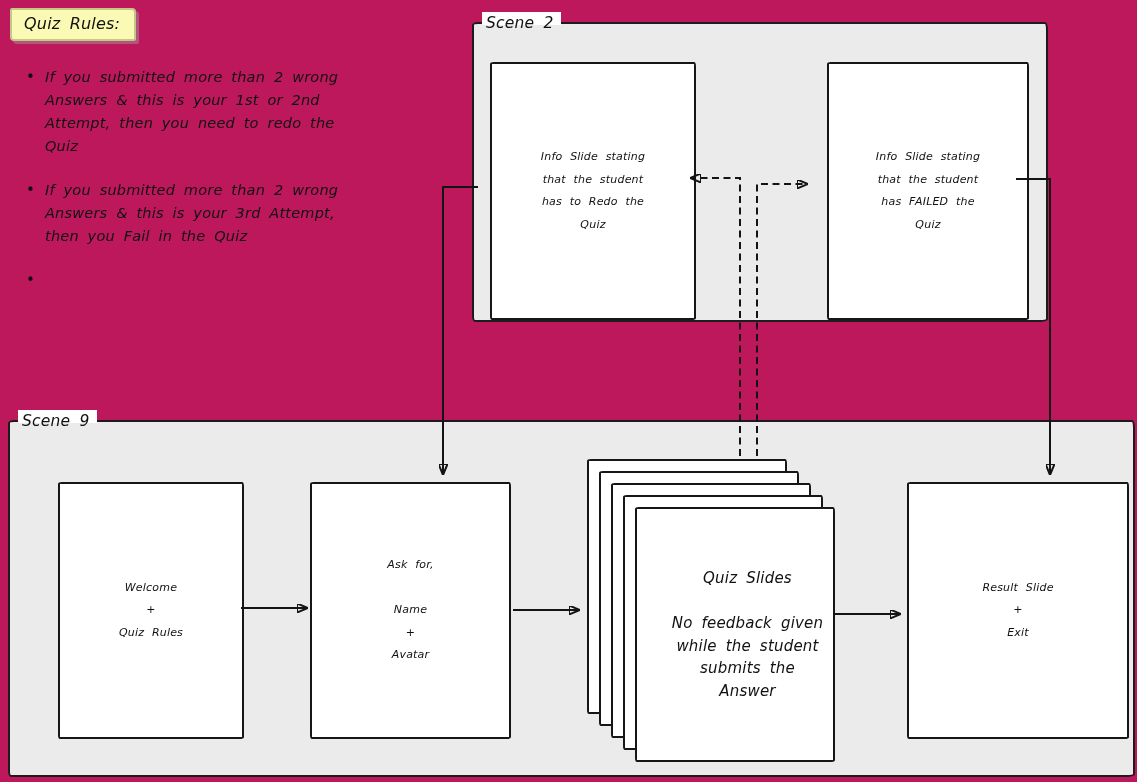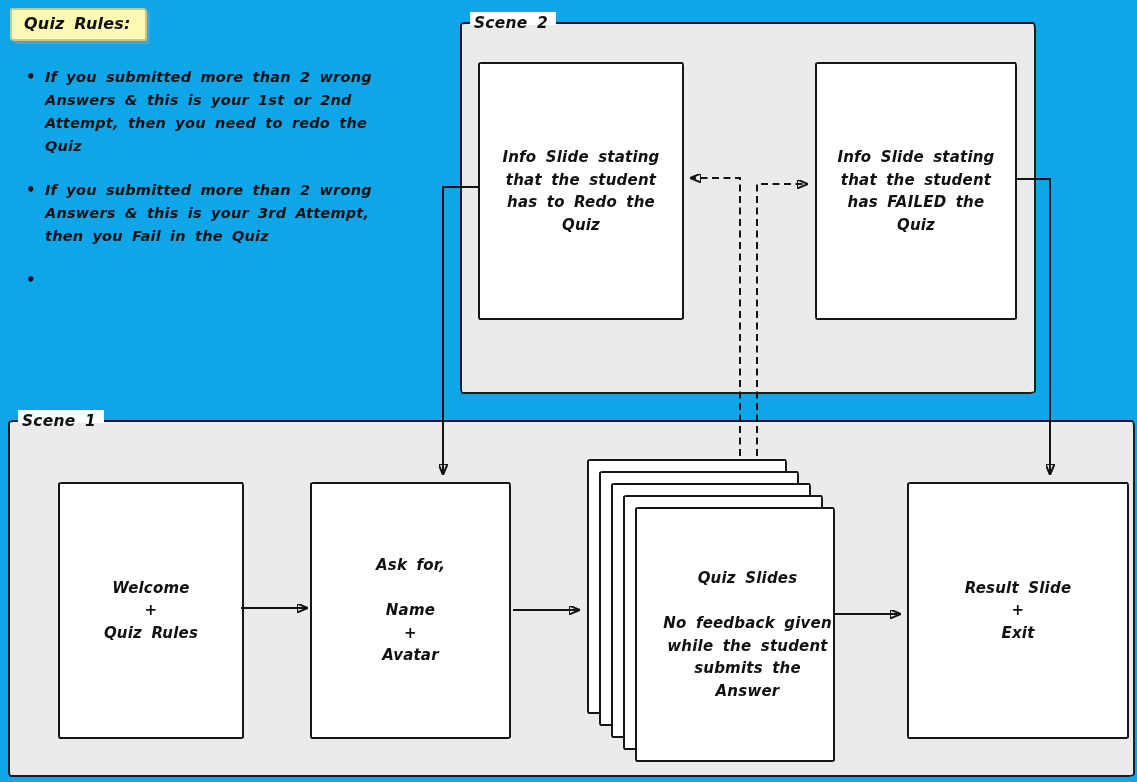--- a/index.html
+++ b/index.html
@@ -3,24 +3,24 @@
 <meta charset="utf-8">
 <style>
   * { margin: 0; padding: 0; box-sizing: border-box; }
   html, body { background: #ffffff; }
   body { font-family: "DejaVu Sans", sans-serif; color: #111; }
 
   #canvas {
     position: relative;
     width: 1137px;
     height: 782px;
-    background: #0ea5e9;
+    background: #be185d;
     overflow: hidden;
     font-style: italic;
-    font-weight: 700;
+    font-weight: 400;
     letter-spacing: 0.2px;
     word-spacing: 4px;
   }
 
   
   .sticky-note {
     position: absolute;
     left: 10px; top: 8px;
     padding: 4px 14px 6px 12px;
     background: #fafab4;
@@ -50,21 +50,21 @@
   }
   .rule-text { white-space: pre-line; }
 
   
   .scene {
     position: absolute;
     background: #ebebeb;
     border: 2px solid #1c1c1c;
     border-radius: 6px 3px 8px 3px / 3px 8px 3px 6px;
   }
-  #scene2 { left: 460px; top: 22px; width: 576px; height: 372px; }
+  #scene2 { left: 472px; top: 22px; width: 576px; height: 300px; }
   #scene1 { left: 8px;  top: 420px; width: 1127px; height: 357px; }
   .scene-label {
     position: absolute;
     top: -12px; left: 8px;
     height: 24px; line-height: 22px;
     padding: 0 8px 0 4px;
     font-size: 15.5px;
     background: linear-gradient(to bottom, #ffffff 0 13px, #ebebeb 13px 100%);
     white-space: nowrap;
   }
@@ -72,21 +72,21 @@
   
   .slide {
     position: absolute;
     background: #ffffff;
     border: 2px solid #161616;
     border-radius: 4px 2px 5px 2px / 2px 5px 2px 4px;
     display: flex;
     align-items: center;
     justify-content: center;
     text-align: center;
-    font-size: 15px;
+    font-size: 11px;
     line-height: 22.5px;
   }
   .slide-text { white-space: pre-line; }
 
   
   #slide-redo   { left: 16px;  top: 38px; width: 206px; height: 258px; }
   #slide-failed { left: 353px; top: 38px; width: 202px; height: 258px; }
 
   
   #slide-welcome { left: 48px;  top: 60px; width: 186px; height: 257px; }
@@ -167,21 +167,21 @@
 
     <div class="slide" id="slide-failed">
       <div class="slide-text">Info Slide stating
 that the student
 has FAILED the
 Quiz</div>
     </div>
   </div>
 
   <div class="scene" id="scene1">
-    <span class="scene-label">Scene 1</span>
+    <span class="scene-label">Scene 9</span>
 
     <div class="slide" id="slide-welcome">
       <div class="slide-text">Welcome
 +
 Quiz Rules</div>
     </div>
 
     <div class="slide" id="slide-ask">
       <div class="slide-text">Ask for,
 

